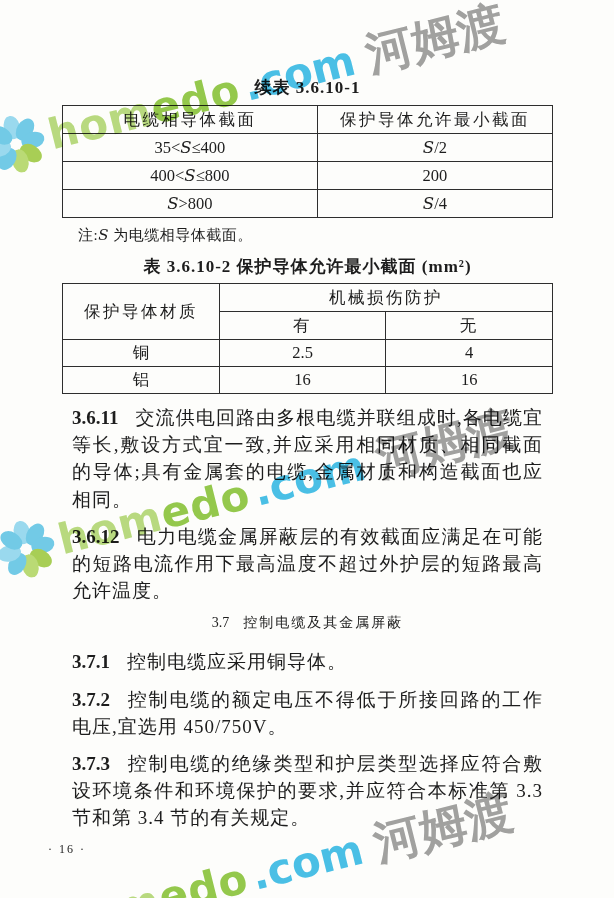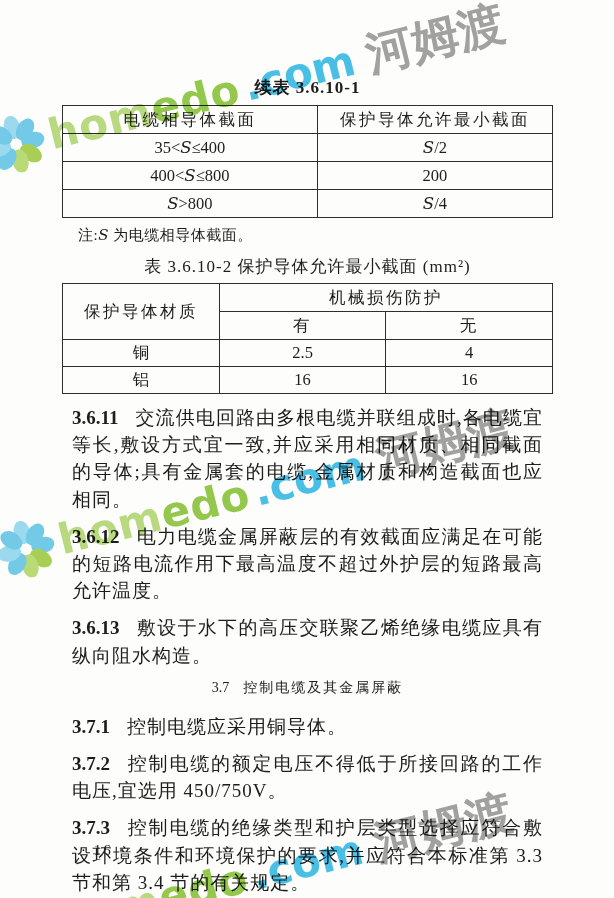--- a/index.html
+++ b/index.html
@@ -9,21 +9,21 @@
     font-family:"Liberation Serif","DejaVu Serif",serif;
   }
   .content{position:absolute;left:62px;top:76px;width:491px;}
 
   
   .tbl-title{
     text-align:center;font-weight:bold;font-size:17px;letter-spacing:1px;
     margin:0 0 6px 0;
   }
   .caption{
-    text-align:center;font-weight:normal;font-size:17px;letter-spacing:1px;
+    text-align:center;font-weight:bold;font-size:17px;letter-spacing:1px;
     margin:10px 0 5px 0;
   }
   .section-head{
     text-align:center;font-weight:normal;font-size:14px;letter-spacing:2px;
     margin:9px 0 16px 0;
   }
   .section-head .sec-num{margin-right:14px;letter-spacing:0;}
 
   
   table{border-collapse:collapse;width:100%;table-layout:fixed;}
@@ -47,21 +47,21 @@
   .para{
     font-size:19px; line-height:27.2px; margin:10px;
     text-align:justify; letter-spacing:1px; text-align-last:left;
   }
   .para .num{font-weight:bold;margin-right:17px;letter-spacing:0;font-family:"Liberation Serif",serif;}
   .indent2{text-indent:38px;}
   .para4-block{margin:5px 0 0 0;}
   .clauses{margin-top:9px;}
 
   .pagenum{
-    position:absolute;left:81px;top:842px;font-size:15px;letter-spacing:2px;
+    position:absolute;left:48px;top:842px;font-size:12px;letter-spacing:2px;
   }
 
   
   .wm{
     position:absolute; display:flex; align-items:center; gap:5px;
     transform:rotate(-14deg); pointer-events:none;
     mix-blend-mode:multiply; opacity:.93; z-index:6; white-space:nowrap;
   }
   .wm .brand{font:bold 42px "DejaVu Sans","Liberation Sans",sans-serif;letter-spacing:1px;}
   .wm .b-light{color:#b5d977;}
@@ -134,21 +134,20 @@
         <td>铝</td>
         <td>16</td>
         <td>16</td>
       </tr>
     </tbody>
       </table>
 
     <div class="clauses">
       <p class="para"><span class="num">3.6.11</span><span>交流供电回路由多根电缆并联组成时,各电缆宜等长,敷设方式宜一致,并应采用相同材质、相同截面的导体;具有金属套的电缆,金属材质和构造截面也应相同。</span></p>
       <p class="para"><span class="num">3.6.12</span><span>电力电缆金属屏蔽层的有效截面应满足在可能的短路电流作用下最高温度不超过外护层的短路最高允许温度。</span></p>
-      <p class="para"><span class="num">3.6.13</span><span>敷设于水下的高压交联聚乙烯绝缘电缆应具有纵向阻水构造。</span></p>
     </div>
 
     <div class="section-head"><span class="sec-num">3.7</span><span>控制电缆及其金属屏蔽</span></div>
 
     <div>
       <p class="para"><span class="num">3.7.1</span><span>控制电缆应采用铜导体。</span></p>
       <p class="para"><span class="num">3.7.2</span><span>控制电缆的额定电压不得低于所接回路的工作电压,宜选用 450/750V。</span></p>
       <p class="para"><span class="num">3.7.3</span><span>控制电缆的绝缘类型和护层类型选择应符合敷设环境条件和环境保护的要求,并应符合本标准第 3.3 节和第 3.4 节的有关规定。</span></p>
     </div>
   </div>

